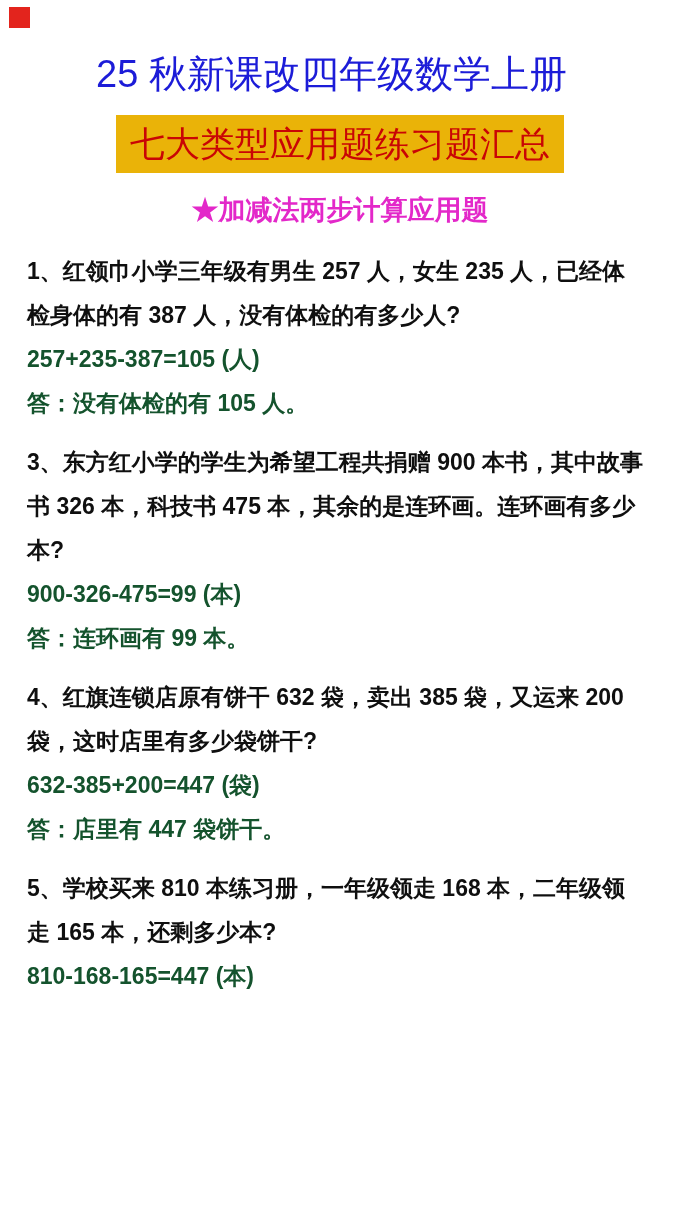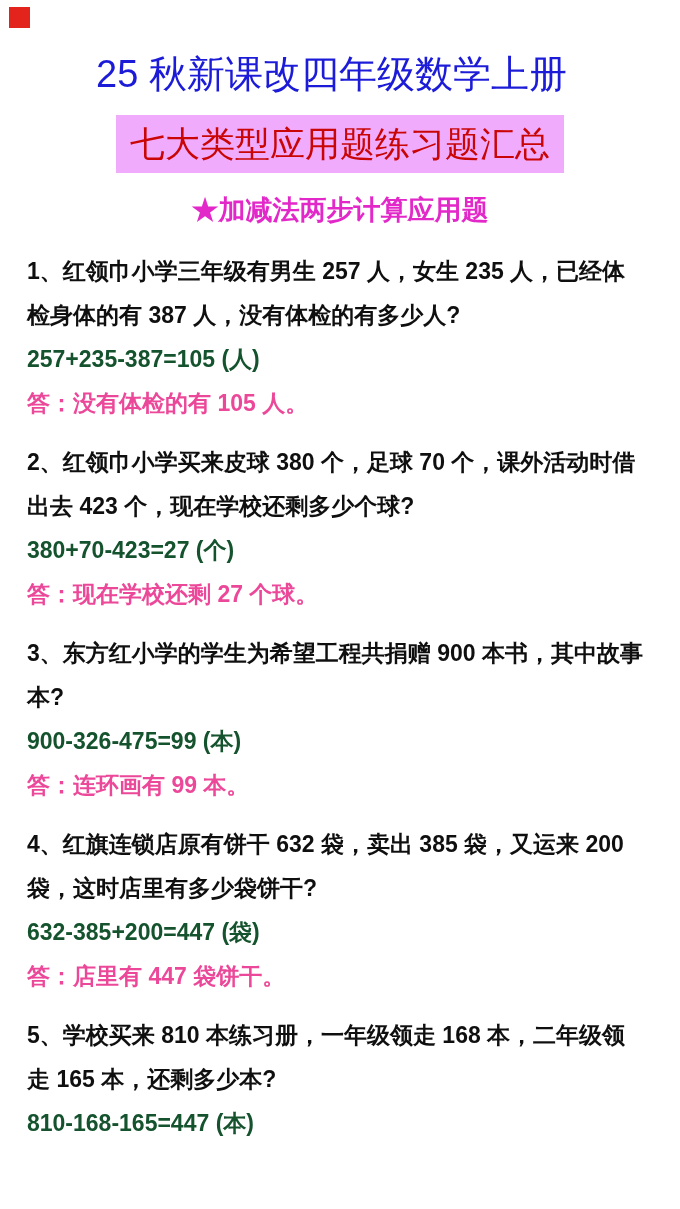--- a/index.html
+++ b/index.html
@@ -29,21 +29,21 @@
     line-height: 48px;
     font-weight: normal;
     color: #1c1cd8;
   }
   .highlight-row {
     text-align: center;
     margin-top: 17px;
   }
   .highlight {
     display: inline-block;
-    background: #f0abfc;
+    background: #eab308;
     color: #c90505;
     font-size: 35px;
     line-height: 42px;
     padding: 8px 14px;
     font-weight: normal;
   }
   .section-heading {
     margin: 20px 0 0 0;
     text-align: center;
     font-size: 27px;
@@ -59,21 +59,21 @@
   }
   .problem p {
     margin: 0;
     font-size: 23px;
     line-height: 44px;
     font-weight: bold;
     white-space: nowrap;
   }
   .q   { color: #0f0f0f; }
   .eq  { color: #14532d; }
-  .ans { color: #ec4899; }
+  .ans { color: #14532d; }
 </style>
 </head>
 <body>
 
 <div class="corner-marker"></div>
 
 <h1 class="title">25 秋新课改四年级数学上册</h1>
 
 <div class="highlight-row">
   <span class="highlight">七大类型应用题练习题汇总</span>
@@ -83,29 +83,24 @@
 
 <div class="content">
 
   <section class="problem">
     <p class="q">1、红领巾小学三年级有男生 257 人，女生 235 人，已经体</p>
     <p class="q">检身体的有 387 人，没有体检的有多少人?</p>
     <p class="eq">257+235-387=105 (人)</p>
     <p class="ans">答：没有体检的有 105 人。</p>
   </section>
 
-  <section class="problem">
-    <p class="q">2、红领巾小学买来皮球 380 个，足球 70 个，课外活动时借</p>
-    <p class="q">出去 423 个，现在学校还剩多少个球?</p>
-    <p class="eq">380+70-423=27 (个)</p>
-    <p class="ans">答：现在学校还剩 27 个球。</p>
-  </section>
 
   <section class="problem">
     <p class="q">3、东方红小学的学生为希望工程共捐赠 900 本书，其中故事</p>
+    <p class="q">书 326 本，科技书 475 本，其余的是连环画。连环画有多少</p>
     <p class="q">本?</p>
     <p class="eq">900-326-475=99 (本)</p>
     <p class="ans">答：连环画有 99 本。</p>
   </section>
 
   <section class="problem">
     <p class="q">4、红旗连锁店原有饼干 632 袋，卖出 385 袋，又运来 200</p>
     <p class="q">袋，这时店里有多少袋饼干?</p>
     <p class="eq">632-385+200=447 (袋)</p>
     <p class="ans">答：店里有 447 袋饼干。</p>

